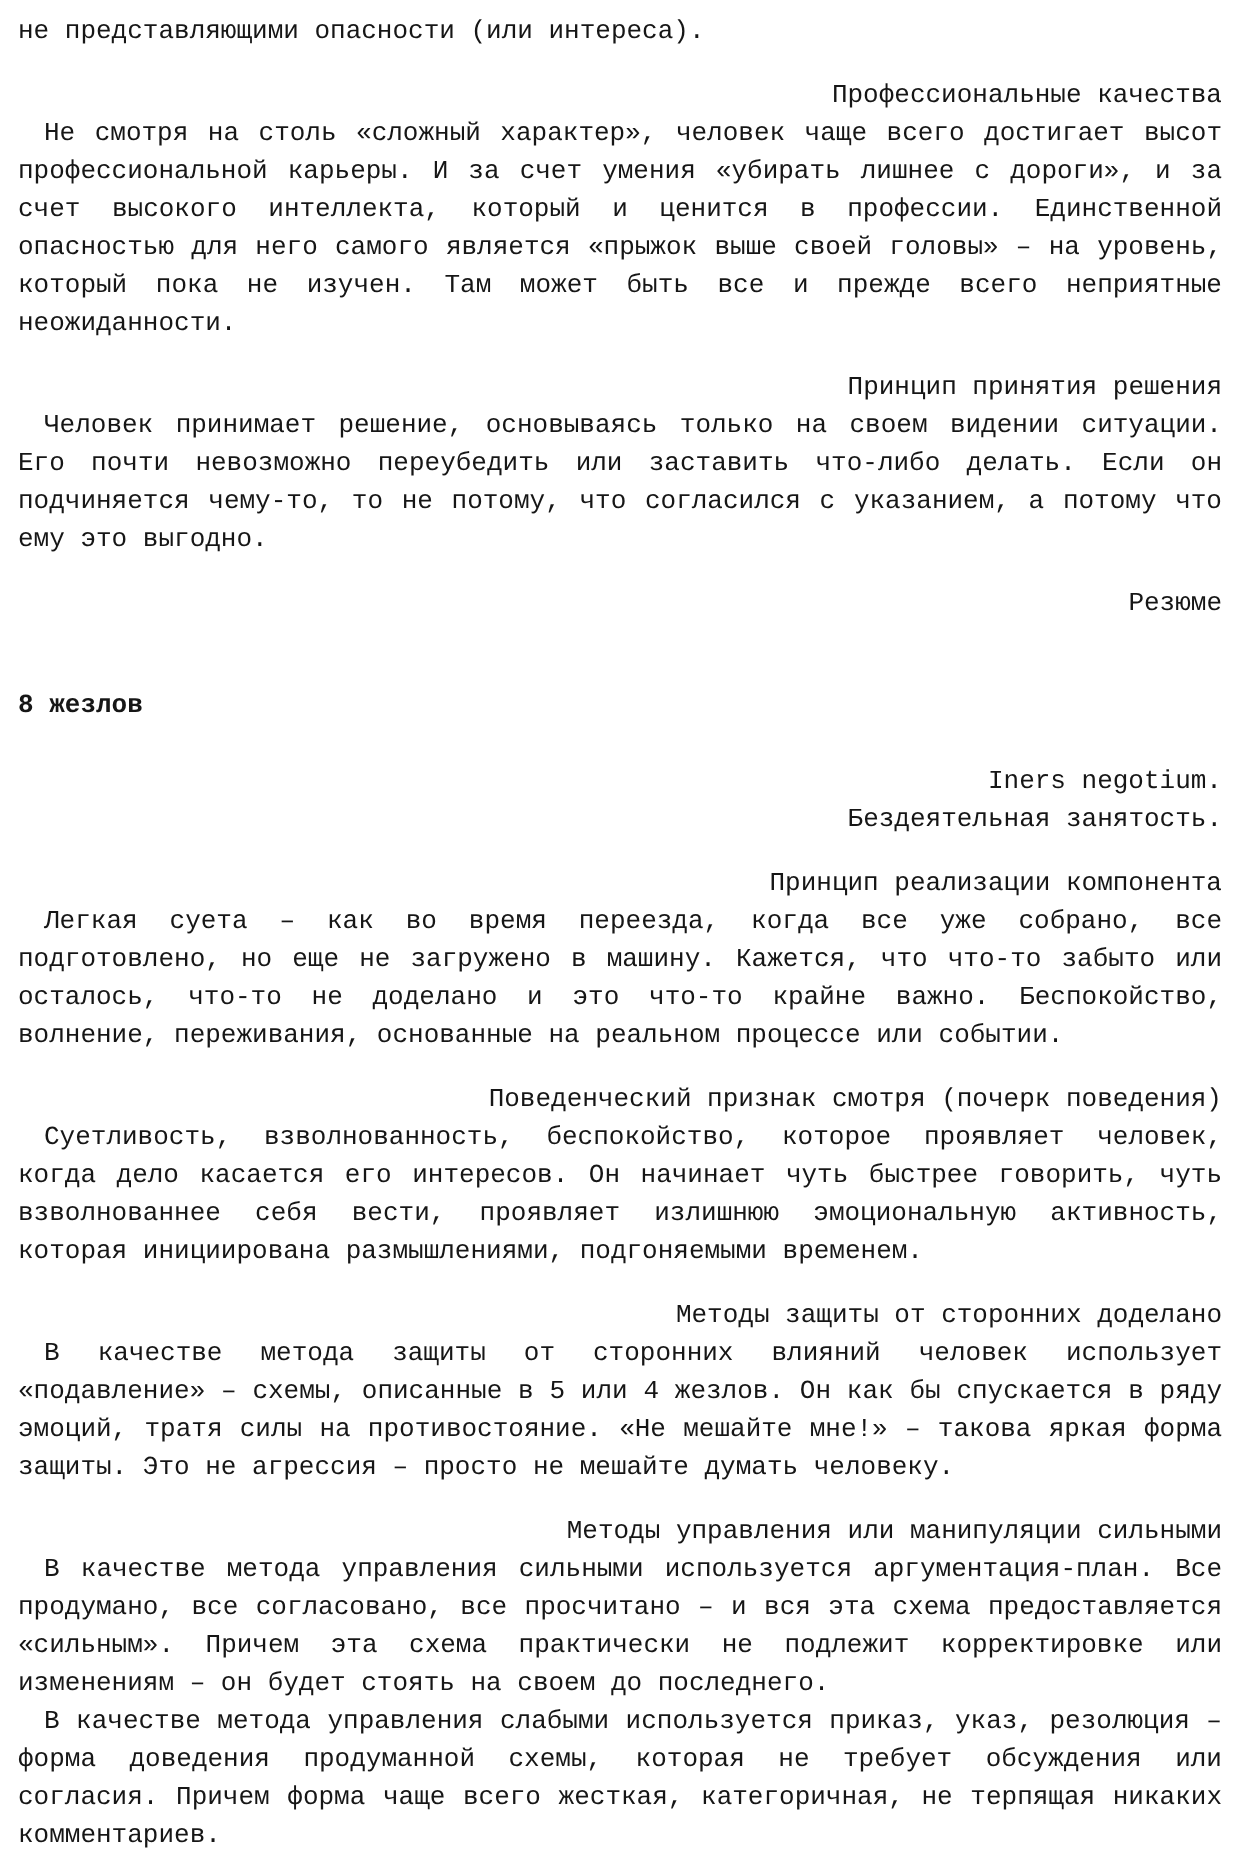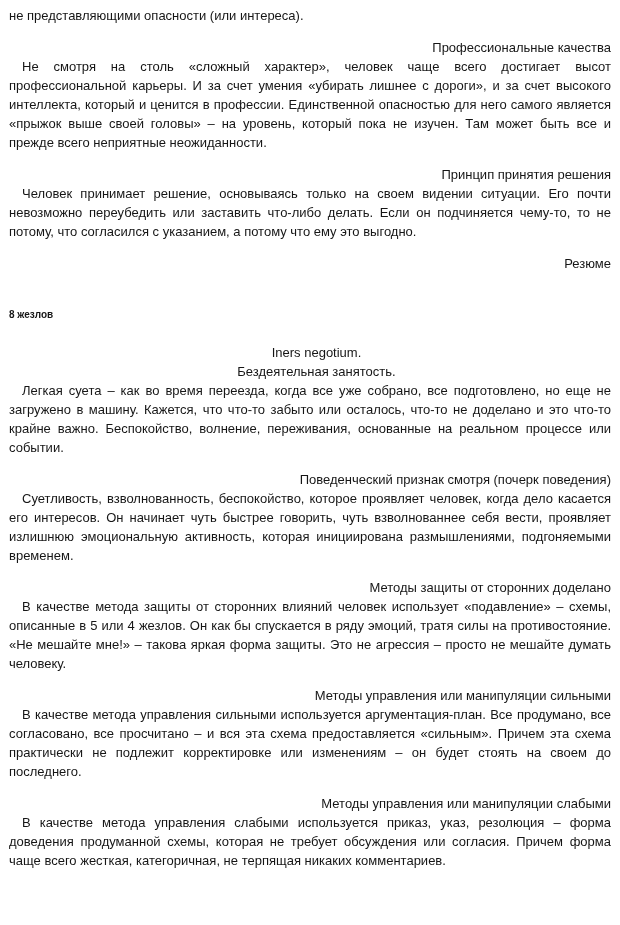--- a/index.html
+++ b/index.html
@@ -10,21 +10,21 @@
   body {
     width: 620px;
     height: 925px;
     overflow: hidden;
   }
   .page {
     box-sizing: border-box;
     width: 620px;
     height: 718px;
     padding: 6px 9px 0 9px;
-    font-family: Liberation Sans, sans-serif;
+    font-family: Liberation Mono, monospace;
     font-size: 13px;
     line-height: 19px;
     color: #161616;
     -webkit-font-smoothing: antialiased;
   }
   .para {
     margin: 0;
     text-indent: 13px;
     text-align: justify;
   }
@@ -34,46 +34,46 @@
     text-align: justify;
   }
   .head {
     margin: 13px 0 0 0;
     text-indent: 13px;
     text-align: right;
   }
   .line {
     margin: 0;
     text-indent: 13px;
-    text-align: center;
+    text-align: right;
   }
   .title {
     margin: 32px 0 19px 0;
     text-indent: 0;
     font-weight: bold;
     text-align: left;
-    font-size: 10px;
+    font-size: 13px;
   }
 </style>
 </head>
 <body>
 
 <div class="page">
   <p class="cont">не представляющими опасности (или интереса).</p>
   <p class="head">Профессиональные качества</p>
   <p class="para">Не смотря на столь «сложный характер», человек чаще всего достигает высот профессиональной карьеры. И за счет умения «убирать лишнее с дороги», и за счет высокого интеллекта, который и ценится в профессии. Единственной опасностью для него самого является «прыжок выше своей головы» – на уровень, который пока не изучен. Там может быть все и прежде всего неприятные неожиданности.</p>
   <p class="head">Принцип принятия решения</p>
   <p class="para">Человек принимает решение, основываясь только на своем видении ситуации. Его почти невозможно переубедить или заставить что-либо делать. Если он подчиняется чему-то, то не потому, что согласился с указанием, а потому что ему это выгодно.</p>
   <p class="head">Резюме</p>
   <p class="title">8 жезлов</p>
   <p class="line">Iners negotium.</p>
   <p class="line">Бездеятельная занятость.</p>
+  <p class="head">Принцип реализации компонента</p>
   <p class="para">Легкая суета – как во время переезда, когда все уже собрано, все подготовлено, но еще не загружено в машину. Кажется, что что-то забыто или осталось, что-то не доделано и это что-то крайне важно. Беспокойство, волнение, переживания, основанные на реальном процессе или событии.</p>
   <p class="head">Поведенческий признак смотря (почерк поведения)</p>
   <p class="para">Суетливость, взволнованность, беспокойство, которое проявляет человек, когда дело касается его интересов. Он начинает чуть быстрее говорить, чуть взволнованнее себя вести, проявляет излишнюю эмоциональную активность, которая инициирована размышлениями, подгоняемыми временем.</p>
   <p class="head">Методы защиты от сторонних доделано</p>
   <p class="para">В качестве метода защиты от сторонних влияний человек использует «подавление» – схемы, описанные в 5 или 4 жезлов. Он как бы спускается в ряду эмоций, тратя силы на противостояние. «Не мешайте мне!» – такова яркая форма защиты. Это не агрессия – просто не мешайте думать человеку.</p>
   <p class="head">Методы управления или манипуляции сильными</p>
   <p class="para">В качестве метода управления сильными используется аргументация-план. Все продумано, все согласовано, все просчитано – и вся эта схема предоставляется «сильным». Причем эта схема практически не подлежит корректировке или изменениям – он будет стоять на своем до последнего.</p>
-  <p class="head">Методы управления или манипуляции слабыми</p>
   <p class="para">В качестве метода управления слабыми используется приказ, указ, резолюция – форма доведения продуманной схемы, которая не требует обсуждения или согласия. Причем форма чаще всего жесткая, категоричная, не терпящая никаких комментариев.</p>
 
 </div>
 
 </body></html>

